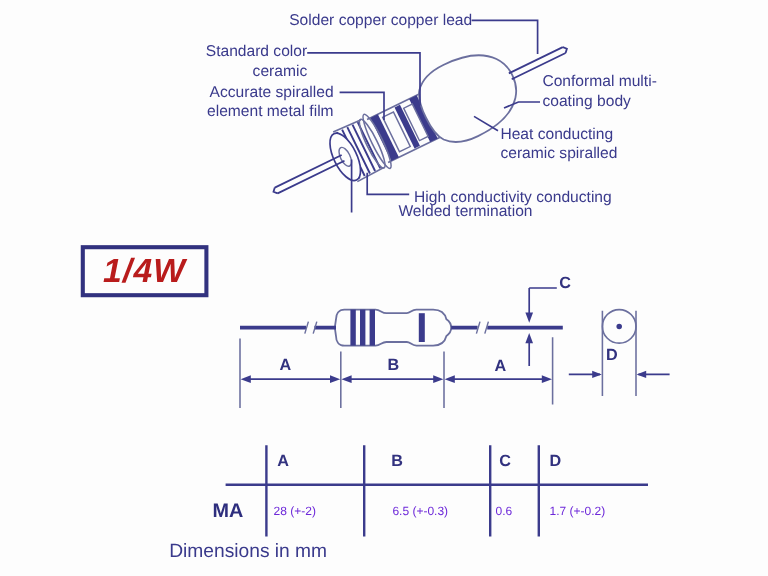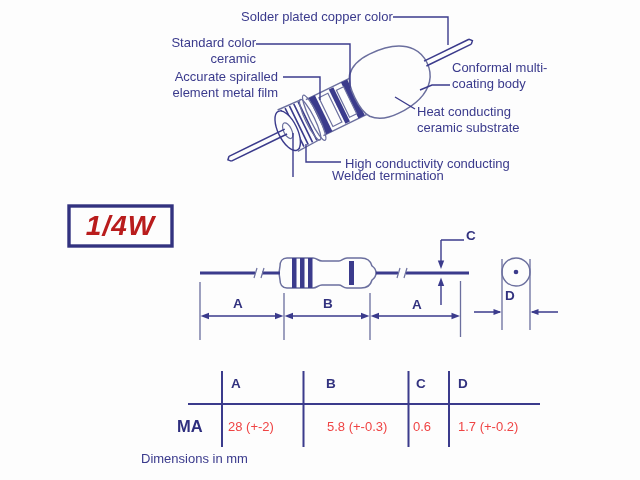--- a/index.html
+++ b/index.html
@@ -2,26 +2,26 @@
 <html><head>
 <meta charset="utf-8">
 <style>
   html,body{margin:0;padding:0;background:#fdfdfd;}
   #stage{position:relative;width:640px;height:480px;background:#fdfdfd;overflow:hidden;
          font-family:"Liberation Sans",sans-serif;}
   #lineart{position:absolute;left:0;top:0;}
   .lbl{position:absolute;color:#3a3a8c;font-size:13px;line-height:16px;white-space:pre-line;}
   .r{text-align:right;}
   .dim{position:absolute;color:#32327f;font-weight:bold;font-size:13.5px;line-height:14px;}
-  .val{position:absolute;color:#ef4444;font-size:13px;line-height:14px;white-space:nowrap;}
+  .val{position:absolute;color:#6d28d9;font-size:10px;line-height:14px;white-space:nowrap;}
   .rowlbl{position:absolute;color:#2e2e7e;font-weight:bold;font-size:16.5px;}
   .powerbox{position:absolute;left:69px;top:206px;width:103px;height:40px;
             display:flex;align-items:center;justify-content:center;
             color:#b91c1c;font-weight:bold;font-style:italic;font-size:28px;letter-spacing:1px;}
-  .footer{position:absolute;color:#3a3a8c;font-size:13px;}
+  .footer{position:absolute;color:#3a3a8c;font-size:16px;}
 </style>
 </head>
 <body>
 
 <div id="stage">
 
   <svg id="lineart" width="640" height="480" viewBox="0 0 640 480">
 
     <g transform="rotate(-26 285 132)">
 
@@ -92,45 +92,45 @@
       <path d="M502,259 V330 M530,259 V330" fill="none" stroke="#6b6f9e" stroke-width="1.3"></path>
       <path d="M474,312 H500 M558,312 H532" fill="none" stroke="#3b3b8c" stroke-width="1.4"></path>
       <polygon points="501.5,312 493.5,309 493.5,315" fill="#3b3b8c"></polygon>
       <polygon points="530.5,312 538.5,309 538.5,315" fill="#3b3b8c"></polygon>
     </g>
 
     <path d="M188,404 H540" fill="none" stroke="#3b3b8c" stroke-width="2.2"></path>
     <path d="M222,371 V447 M303.5,371 V447 M408.5,371 V447 M449,371 V447" fill="none" stroke="#3b3b8c" stroke-width="2"></path>
   </svg>
 
-  <div class="lbl" style="left:241px;top:9px;">Solder plated copper color</div>
+  <div class="lbl" style="left:241px;top:9px;">Solder copper copper lead</div>
   <div class="lbl r" style="left:150px;top:35px;width:106px;">Standard color
 ceramic</div>
   <div class="lbl" style="left:452px;top:60px;">Conformal multi-
 coating body</div>
   <div class="lbl r" style="left:150px;top:69px;width:128px;">Accurate spiralled
 element metal film</div>
   <div class="lbl" style="left:417px;top:104px;">Heat conducting
-ceramic substrate</div>
+ceramic spiralled</div>
   <div class="lbl" style="left:345px;top:156px;">High conductivity conducting</div>
   <div class="lbl" style="left:292px;top:168px;margin-left:40px;">Welded termination</div>
 
   <div class="powerbox">1/4W</div>
 
   <div class="dim" style="left:233px;top:297px;">A</div>
   <div class="dim" style="left:323px;top:297px;">B</div>
   <div class="dim" style="left:412px;top:298px;">A</div>
   <div class="dim" style="left:466px;top:229px;">C</div>
   <div class="dim" style="left:505px;top:289px;">D</div>
 
   <div class="dim" style="left:231px;top:377px;">A</div>
   <div class="dim" style="left:326px;top:377px;">B</div>
   <div class="dim" style="left:416px;top:377px;">C</div>
   <div class="dim" style="left:458px;top:377px;">D</div>
 
   <div class="rowlbl" style="left:177px;top:417px;">MA</div>
   <div class="val" style="left:228px;top:420px;">28 (+-2)</div>
-  <div class="val" style="left:327px;top:420px;">5.8 (+-0.3)</div>
+  <div class="val" style="left:327px;top:420px;">6.5 (+-0.3)</div>
   <div class="val" style="left:413px;top:420px;">0.6</div>
   <div class="val" style="left:458px;top:420px;">1.7 (+-0.2)</div>
 
   <div class="footer" style="left:141px;top:451px;position:absolute;">Dimensions in mm</div>
 </div>
 
 </body></html>

